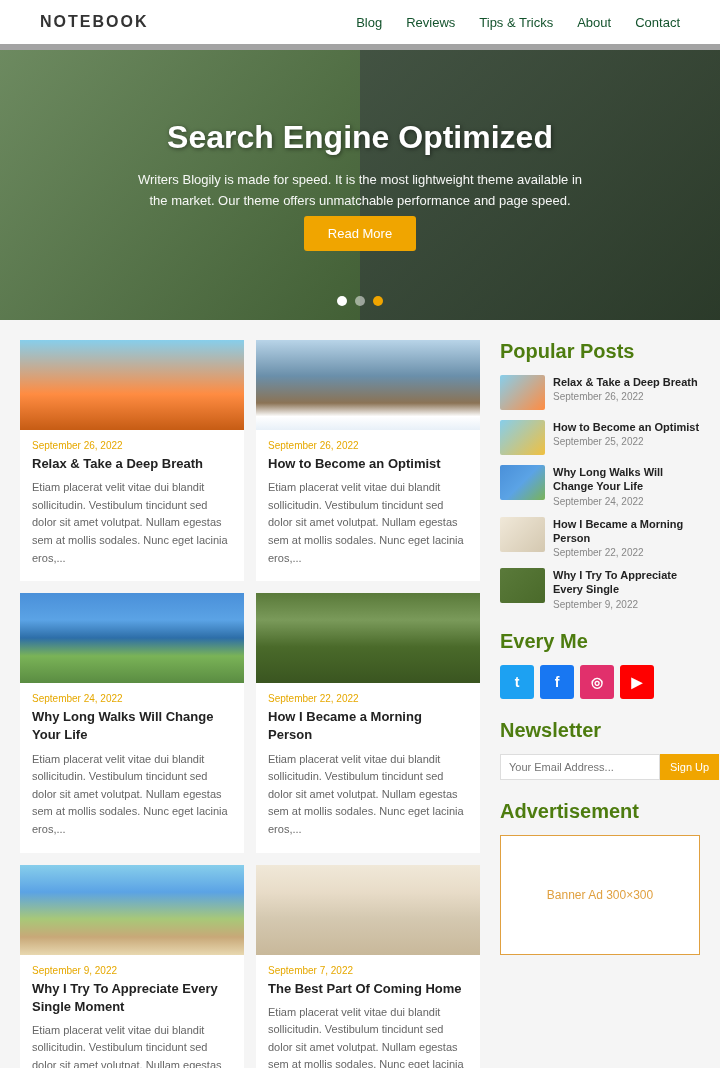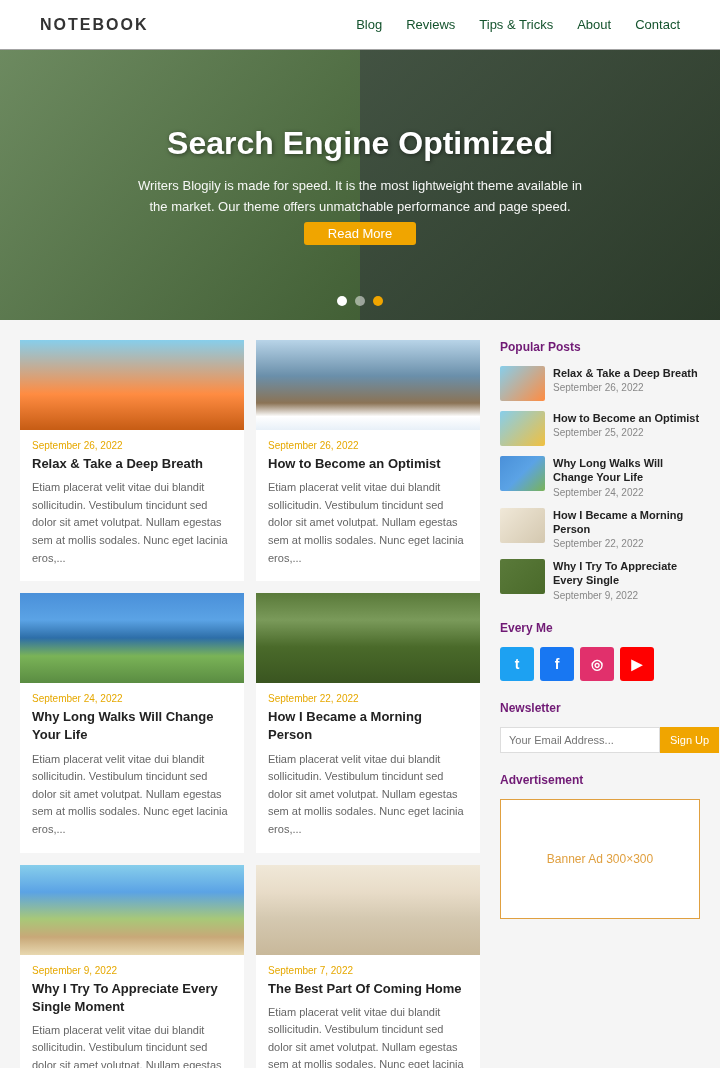--- a/index.html
+++ b/index.html
@@ -7,21 +7,21 @@
     a { text-decoration: none; color: inherit; }
 
     
     .navbar {
       background: #fff;
       display: flex;
       align-items: center;
       justify-content: space-between;
       padding: 0 40px;
       height: 50px;
-      border-bottom: 1px solid #a3a3a3;
+      border-bottom: 6px solid #a3a3a3;
     }
     .navbar-brand {
       font-weight: bold;
       font-size: 16px;
       letter-spacing: 2px;
       font-family: Arial, sans-serif;
     }
     .navbar-nav {
       display: flex;
       gap: 24px;
@@ -76,21 +76,21 @@
       line-height: 1.6;
       margin-bottom: 4px;
       opacity: 0.95;
       font-family: Arial, sans-serif;
       text-align: center;
     }
     .hero-btn {
       background: #f0a500;
       color: #fff;
       border: none;
-      padding: 4px 24px;
+      padding: 10px 24px;
       font-size: 13px;
       cursor: pointer;
       border-radius: 3px;
       font-family: Arial, sans-serif;
     }
     .hero-dots {
       position: absolute;
       bottom: 14px;
       left: 50%;
       transform: translateX(-50%);
@@ -162,25 +162,25 @@
     .post-excerpt {
       font-size: 11px;
       color: #666;
       line-height: 1.6;
       font-family: Arial, sans-serif;
     }
 
     
     .sidebar-section { margin-bottom: 20px; }
     .sidebar-title {
-      font-size: 12px;
+      font-size: 20px;
       font-weight: bold;
       margin-bottom: 12px;
       font-family: Arial, sans-serif;
-      color: #701a75;
+      color: #4d7c0f;
     }
     .popular-post-item {
       display: flex;
       gap: 8px;
       margin-bottom: 10px;
       align-items: flex-start;
     }
     .popular-post-img-placeholder {
       width: 45px;
       height: 35px;

